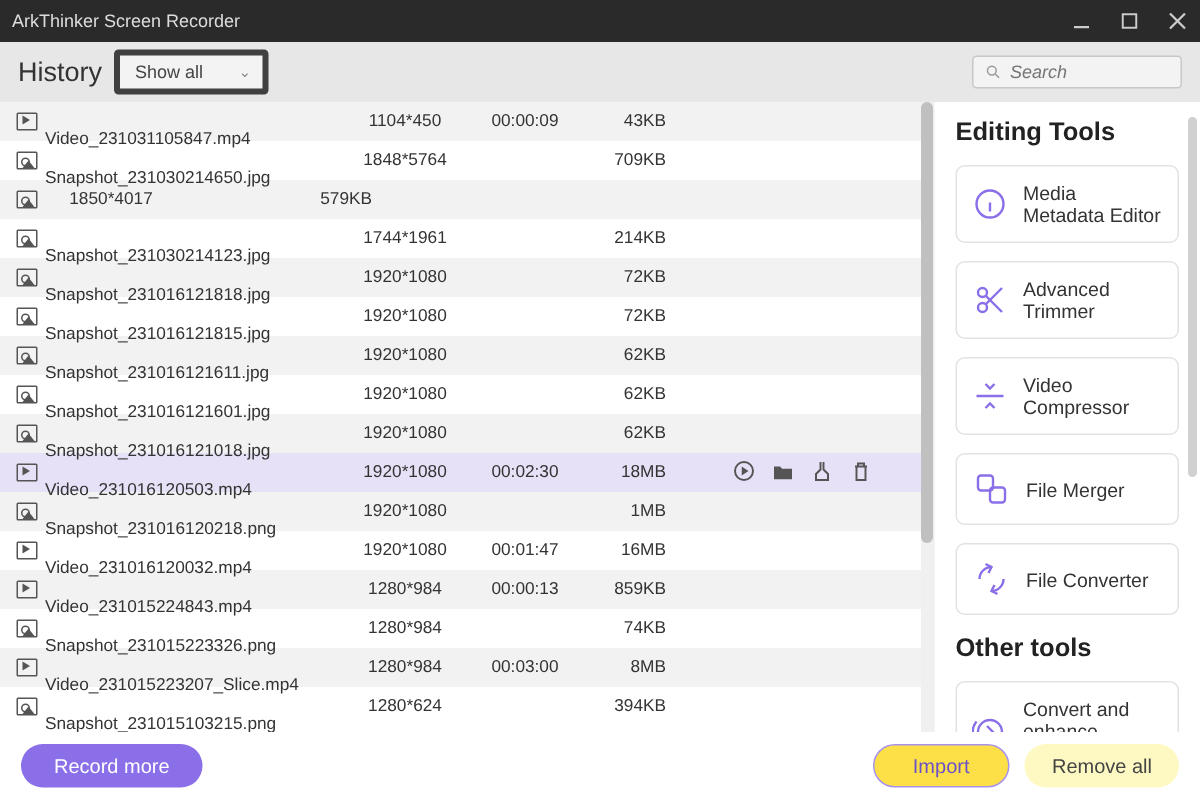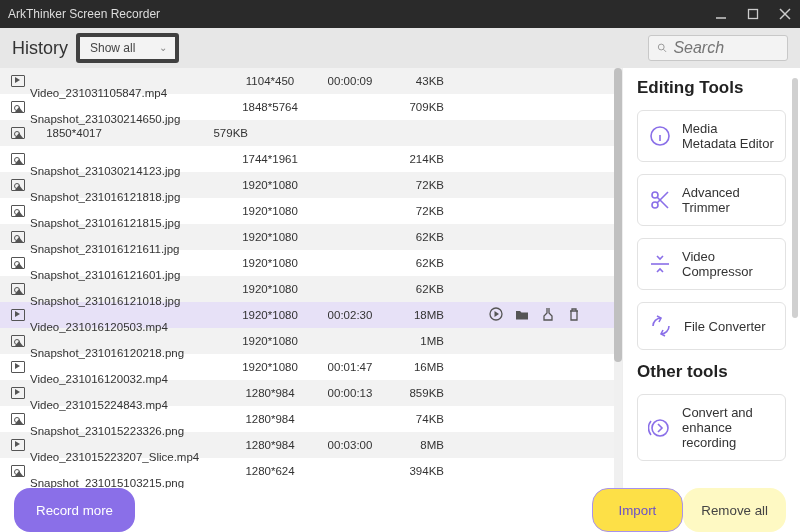--- a/index.html
+++ b/index.html
@@ -12,21 +12,21 @@
 .win-btn { width: 14px; height: 14px; display: flex; align-items: center; justify-content: center; cursor: pointer; }
 
 
 .toolbar { height: 40px; background: #e7e7e7; display: flex; align-items: center; padding: 0 12px; gap: 8px; }
 .history-lbl { font-size: 18px; color: #333; }
 .showall { border: 4px solid #404040; background: #f3f3f3; font-size: 12px; color: #444; padding: 4px 40px 4px 10px; border-radius: 3px; position: relative; cursor: pointer; }
 .showall .chev { position: absolute; right: 8px; top: 5px; color: #888; font-size: 10px; }
 .spacer { flex: 1; }
 .search { display: flex; align-items: center; border: 1px solid #c8c8c8; border-radius: 3px; background: #f3f3f3; padding: 3px 8px; width: 140px; }
 .search svg { width: 12px; height: 12px; margin-right: 6px; }
-.search input { border: none; background: transparent; outline: none; font-size: 16px; font-style: italic; color: #777; width: 100%; }
+.search input { border: none; background: transparent; outline: none; font-size: 12px; font-style: italic; color: #777; width: 100%; }
 
 
 .content { display: flex; height: calc(100% - 28px - 40px - 44px); }
 .list-wrap { width: 622px; overflow: hidden; position: relative; }
 .list { width: 100%; }
 .row { display: flex; align-items: center; height: 26px; font-size: 11.5px; color: #333; padding-left: 6px; border-bottom: 0; }
 .row.zebra { background: #f2f2f2; }
 .row.sel { background: #e7e1f7; }
 .c-icon { width: 24px; display: flex; align-items: center; justify-content: center; }
 .c-name { width: 196px; white-space: nowrap; overflow: hidden; margin-top: 24px; }
@@ -46,21 +46,21 @@
 
 .sidebar { flex:1; padding: 10px 14px 0 14px; border-left: 1px solid #eee; overflow:hidden; position:relative; }
 .side-hdr { font-size: 17px; font-weight: 600; color: #222; margin-bottom: 12px; }
 .tool { display:flex; align-items:center; gap:10px; border:1px solid #e2e2e2; border-radius:6px; padding:10px 10px; margin-bottom:12px; font-size:13px; color:#333; cursor:pointer; }
 .tool .ticon { width:26px; height:26px; display:flex; align-items:center; justify-content:center; color:#8a6fe8; }
 .tool .ticon svg { width:24px; height:24px; stroke:#8a6fe8; fill:none; stroke-width:1.6; }
 .side-scroll { position:absolute; right:2px; top:10px; width:6px; height:calc(100% - 20px); }
 .side-thumb { width:6px; height:60%; background:#d0d0d0; border-radius:3px; }
 
 
-.footer { height: 44px; display:flex; padding: 0 14px; gap: 0; font-size: 12.5px; }
+.footer { height: 44px; display:flex; align-items:center; padding: 0 14px; gap: 10px; font-size: 12.5px; }
 .btn-rec { background:#8a6fe8; color:#fff; border:none; border-radius:16px; padding:7px 22px; cursor:pointer; }
 .btn-imp { background:#fde047; border:1.5px solid #a792ed; color:#6a50c9; border-radius:16px; padding:6px 26px; cursor:pointer; }
 .btn-rem { background:#fef9c3; border:none; color:#444; border-radius:16px; padding:7px 18px; cursor:pointer; }
 </style>
 </head>
 <body>
 
 <div class="titlebar">
   <span class="titlebar-title">ArkThinker Screen Recorder</span>
   <div class="win-btns">
@@ -311,20 +311,29 @@
               <line x1="3" y1="12" x2="21" y2="12"></line>
               <path d="M9 4l3 3 3-3"></path>
               <path d="M9 20l3-3 3 3"></path>
             </svg>
           </span>
                <span>Video Compressor</span>
         </div>
         <div class="tool">
           <span class="ticon">
             <svg viewBox="0 0 24 24">
+              <rect x="3" y="3" width="10" height="10" rx="2"></rect>
+              <rect x="11" y="11" width="10" height="10" rx="2"></rect>
+            </svg>
+          </span>
+               <span>File Merger</span>
+        </div>
+        <div class="tool">
+          <span class="ticon">
+            <svg viewBox="0 0 24 24">
               <path d="M4 12a8 8 0 018-8"></path>
               <polyline points="8 2 12 4 10 8"></polyline>
               <path d="M20 12a8 8 0 01-8 8"></path>
               <polyline points="16 22 12 20 14 16"></polyline>
             </svg>
           </span>
                <span>File Converter</span>
         </div>
       </div>
     <div class="side-hdr">Other tools</div>

